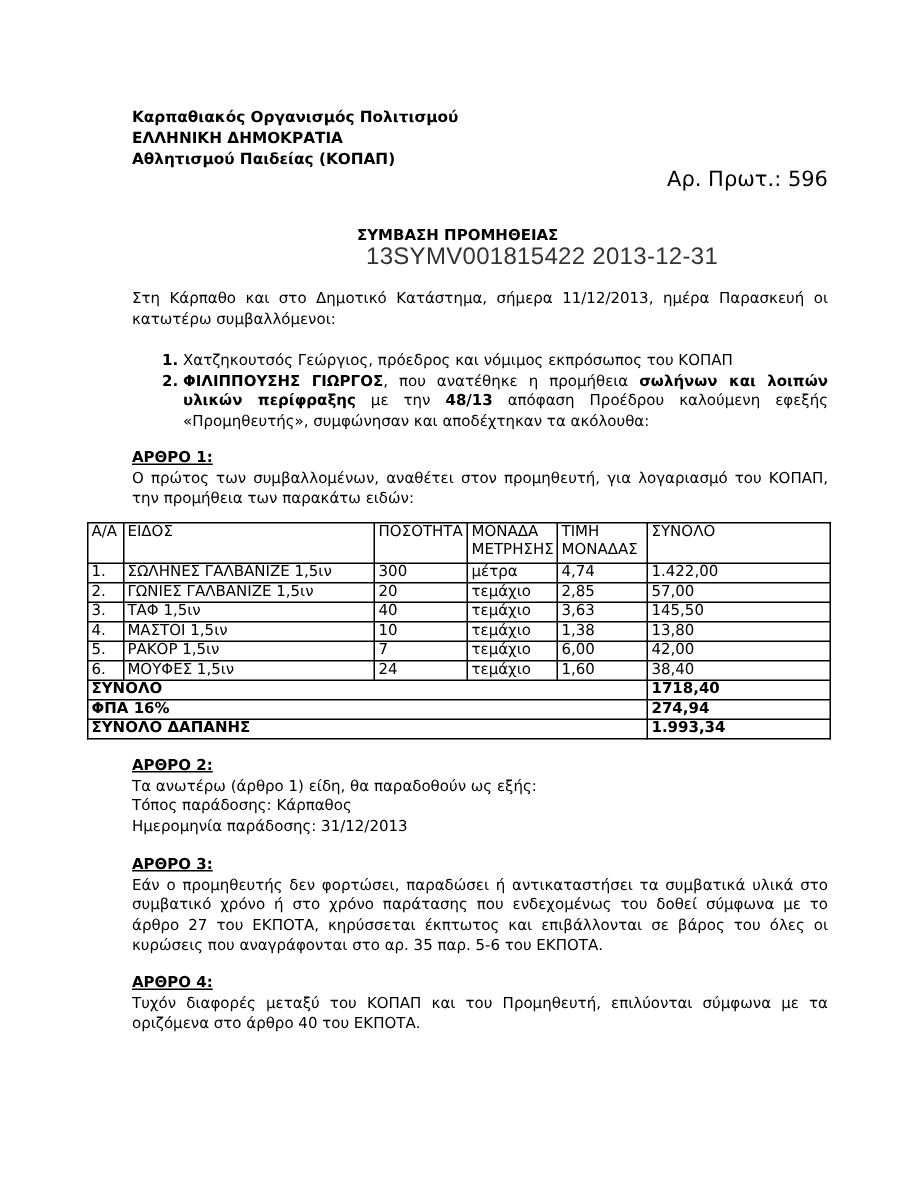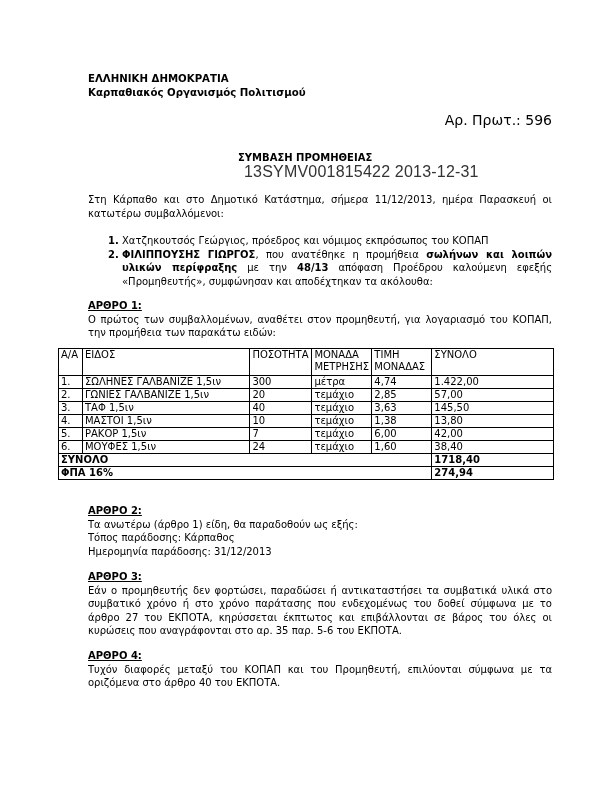--- a/index.html
+++ b/index.html
@@ -19,22 +19,23 @@
     .art { font-weight: bold; text-decoration: underline; }
     table.items { position: absolute; left: 58px; top: 348px; width: 496px; border-collapse: collapse; font-size: 10px; }
     table.items td { border: 1px solid #000; padding: 0 2px; vertical-align: top; line-height: 12px; height: 12px; }
     table.items tr.head td { height: 26px; }
     table.items td.b { font-weight: bold; }
   </style>
 </head>
 <body>
 
 <div class="abs hdr">
+  <div>Καρπαθιακός Οργανισμός Πολιτισμού</div>
   <div>ΕΛΛΗΝΙΚΗ ΔΗΜΟΚΡΑΤΙΑ</div>
-  <div>Καρπαθιακός Οργανισμός Πολιτισμού</div>
+  <div>Αθλητισμού Παιδείας (ΚΟΠΑΠ)</div>
 </div>
 
 <div class="abs ref">Αρ. Πρωτ.: 596</div>
 
 <div class="abs ctitle">ΣΥΜΒΑΣΗ ΠΡΟΜΗΘΕΙΑΣ</div>
 <div class="abs stamp">13SYMV001815422 2013-12-31</div>
 
 <div class="abs para" style="top:193px;">Στη Κάρπαθο και στο Δημοτικό Κατάστημα, σήμερα 11/12/2013, ημέρα Παρασκευή οι κατωτέρω συμβαλλόμενοι:</div>
 
 <div class="abs list" style="top:234px;">
@@ -120,20 +121,24 @@
         <td>38,40</td>
   </tr>
   <tr>
     <td class="b" colspan="5">ΣΥΝΟΛΟ</td>
     <td class="b">1718,40</td>
   </tr>
   <tr>
     <td class="b" colspan="5">ΦΠΑ 16%</td>
     <td class="b">274,94</td>
   </tr>
+  <tr>
+    <td class="b" colspan="5">ΣΥΝΟΛΟ ΔΑΠΑΝΗΣ</td>
+    <td class="b">1.993,34</td>
+  </tr>
 </tbody>
   </table>
 
 <div class="abs para" style="top:504px;">
   <div class="art">ΑΡΘΡΟ 2:</div>
   <div>Τα ανωτέρω (άρθρο 1) είδη, θα παραδοθούν ως εξής:</div>
   <div>Τόπος παράδοσης: Κάρπαθος</div>
   <div>Ημερομηνία παράδοσης: 31/12/2013</div>
 </div>
 

